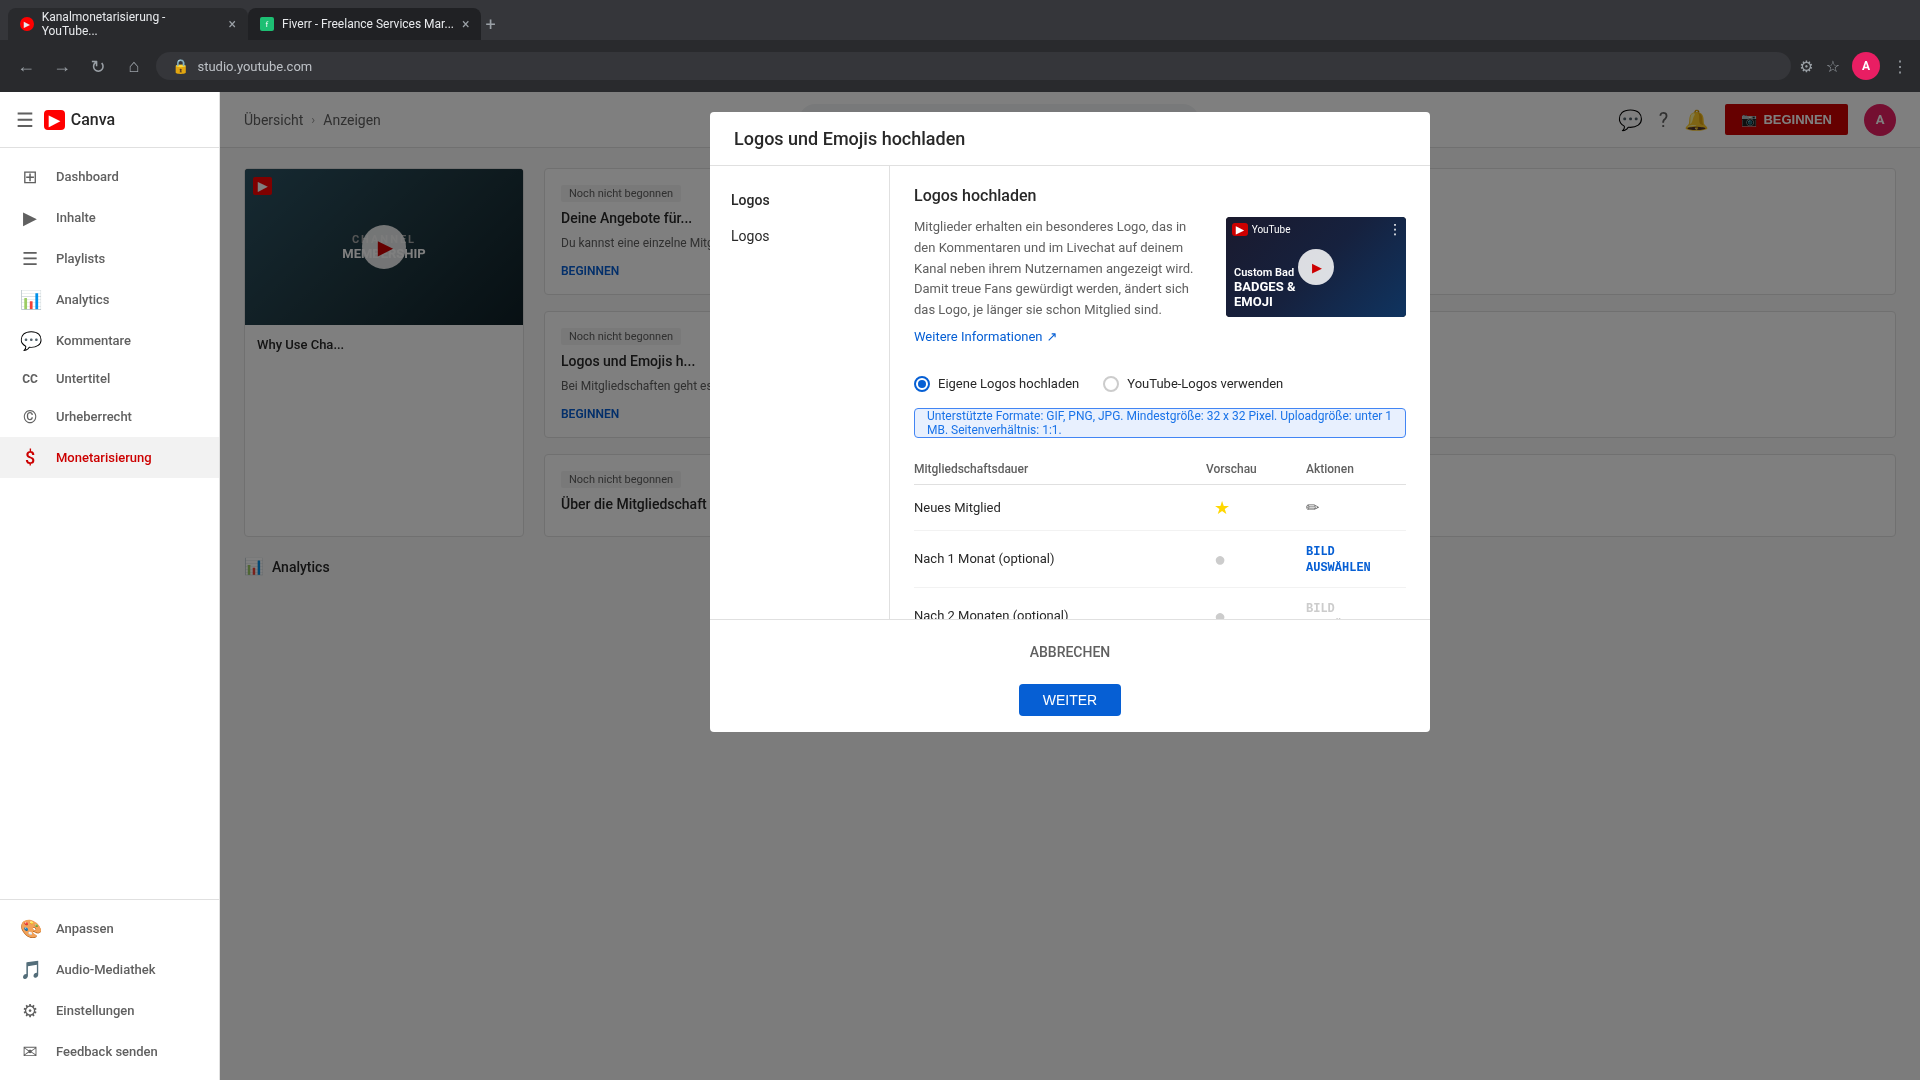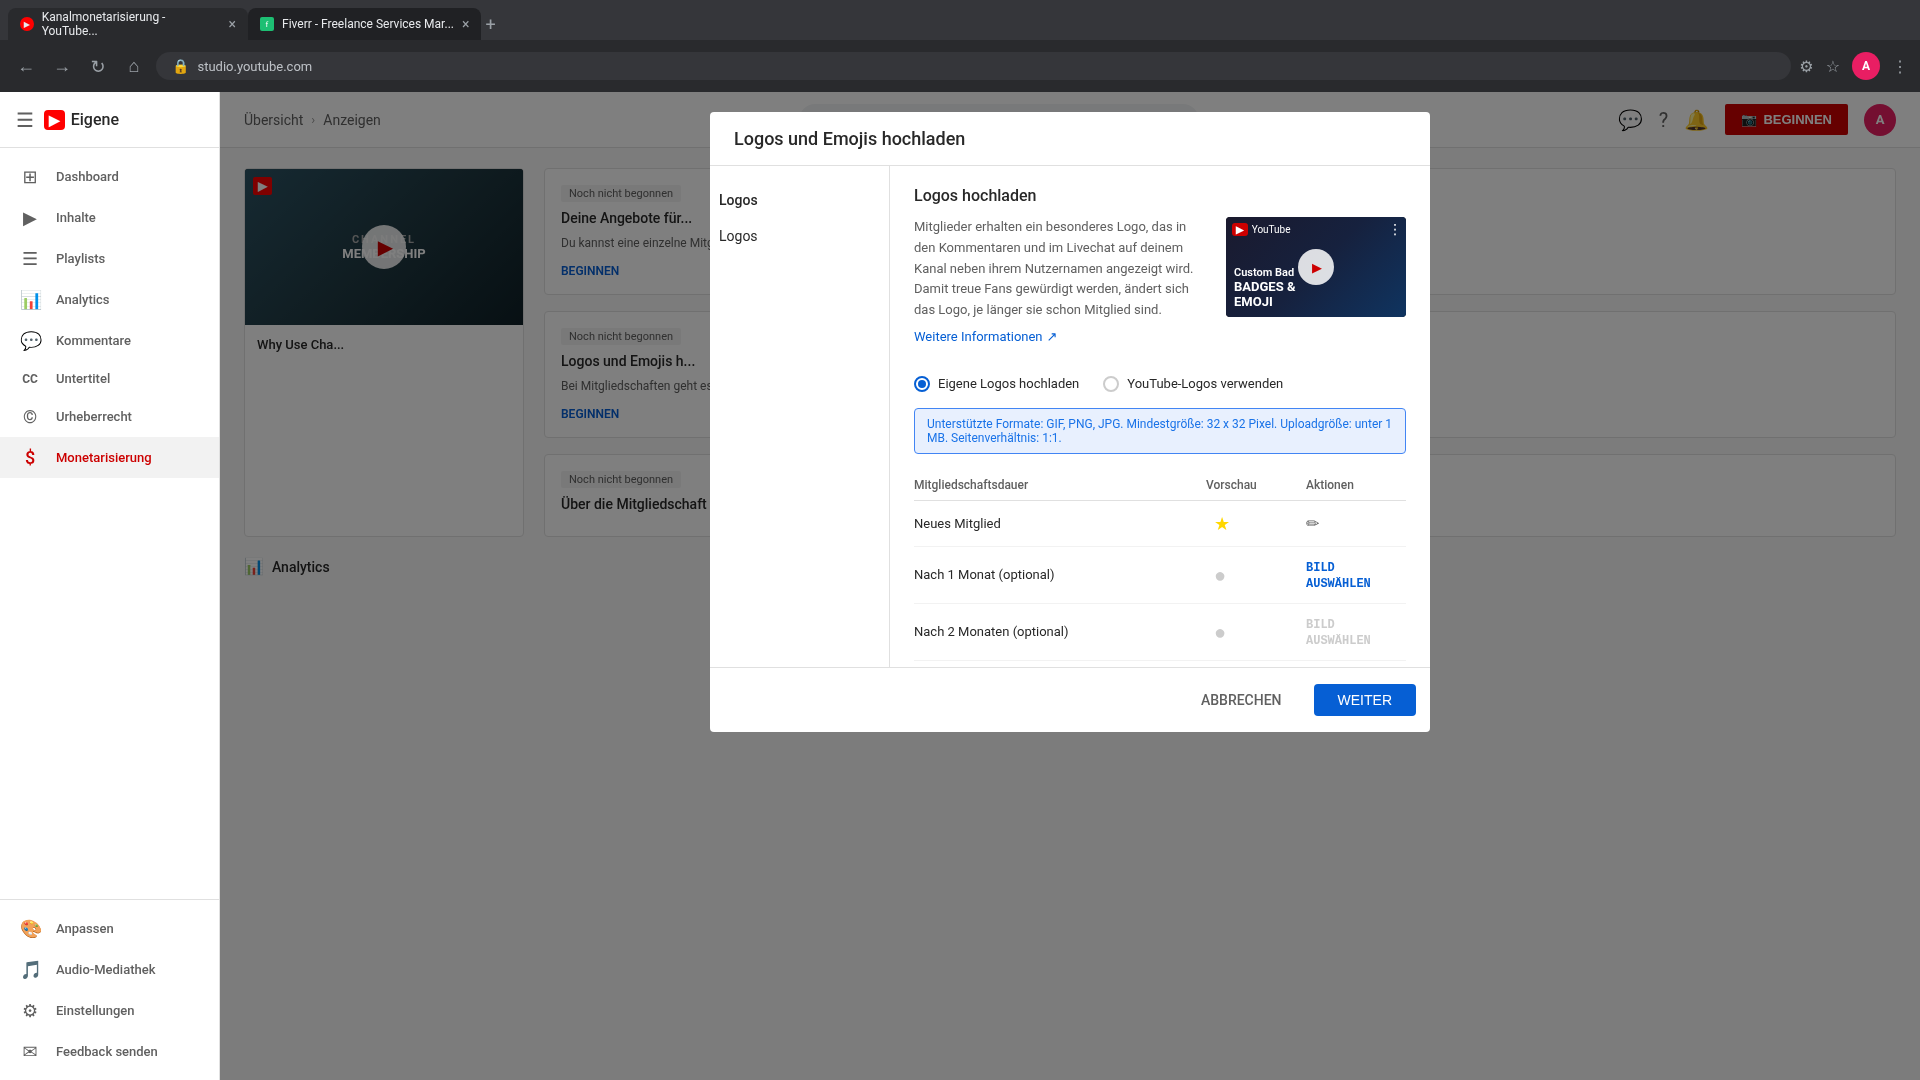--- a/index.html
+++ b/index.html
@@ -67,38 +67,38 @@
 
     
     .modal-overlay { position: absolute; top: 0; left: 0; right: 0; bottom: 0; background: rgba(0,0,0,0.5); display: flex; align-items: flex-start; justify-content: center; padding-top: 20px; z-index: 100; }
     .modal { background: #fff; border-radius: 4px; width: 720px; max-height: 620px; overflow: hidden; display: flex; flex-direction: column; }
     .modal-header { padding: 16px 24px; border-bottom: 1px solid #e0e0e0; }
     .modal-title { font-size: 18px; font-weight: 500; color: #282828; }
     .modal-body { display: flex; flex: 1; overflow: hidden; }
 
     
     .modal-sidebar { width: 180px; border-right: 1px solid #e0e0e0; padding: 16px 0; flex-shrink: 0; }
-    .modal-nav-item { padding: 10px 9px; font-size: 14px; color: #282828; cursor: pointer; }
+    .modal-nav-item { padding: 10px 21px; font-size: 14px; color: #282828; cursor: pointer; }
     .modal-nav-item.active { font-weight: 500; }
 
     
     .modal-main { flex: 1; padding: 20px 24px; overflow-y: auto; }
     .modal-section-title { font-size: 16px; font-weight: 500; color: #282828; margin-bottom: 12px; }
 
     .modal-top { display: flex; gap: 20px; margin-bottom: 16px; }
     .modal-description { flex: 1; font-size: 13px; color: #606060; line-height: 1.6; }
     .modal-video-thumb { width: 180px; height: 100px; background: #111; border-radius: 4px; flex-shrink: 0; position: relative; overflow: hidden; display: flex; align-items: center; justify-content: center; }
     .modal-video-thumb-inner { width: 100%; height: 100%; background: linear-gradient(135deg, #1a1a2e 0%, #16213e 50%, #0f3460 100%); display: flex; align-items: center; justify-content: center; position: relative; }
     .thumb-play { position: absolute; top: 50%; left: 50%; transform: translate(-50%, -50%); width: 36px; height: 36px; background: rgba(255,255,255,0.85); border-radius: 50%; display: flex; align-items: center; justify-content: center; }
     .thumb-yt-logo { position: absolute; top: 6px; left: 6px; background: transparent; display: flex; align-items: center; gap: 4px; }
     .thumb-yt-icon { background: #cc0000; color: white; padding: 1px 4px; border-radius: 3px; font-size: 10px; font-weight: bold; }
     .thumb-yt-name { color: #fff; font-size: 10px; }
     .thumb-menu { position: absolute; top: 4px; right: 4px; color: #fff; font-size: 14px; cursor: pointer; }
 
-    .info-highlight { background: #e8f0fe; border: 1px solid #4285f4; border-radius: 4px; padding: 8px 12px; font-size: 12px; color: #1a73e8; margin-bottom: 16px; }
+    .info-highlight { background: #e8f0fe; border: 1px solid #4285f4; border-radius: 4px; padding: 0 12px; font-size: 12px; color: #1a73e8; margin-bottom: 16px; }
     .more-info-link { color: #065fd4; font-size: 13px; text-decoration: none; display: flex; align-items: center; gap: 4px; margin-bottom: 16px; cursor: pointer; }
 
     
     .radio-group { display: flex; gap: 24px; margin-bottom: 16px; }
     .radio-option { display: flex; align-items: center; gap: 8px; cursor: pointer; font-size: 13px; color: #282828; }
     .radio-circle { width: 16px; height: 16px; border-radius: 50%; border: 2px solid #ccc; display: flex; align-items: center; justify-content: center; }
     .radio-circle.selected { border-color: #065fd4; }
     .radio-dot { width: 8px; height: 8px; border-radius: 50%; background: #065fd4; }
 
     
@@ -108,21 +108,21 @@
     .table-row { display: grid; grid-template-columns: 1fr 100px 100px; padding: 12px 0; border-bottom: 1px solid #f2f2f2; align-items: center; }
     .table-cell { font-size: 13px; color: #282828; }
     .table-preview { display: flex; align-items: center; justify-content: flex-start; padding-left: 8px; }
     .star-icon { color: #ffd700; font-size: 18px; }
     .circle-icon { color: #ccc; font-size: 20px; }
     .table-action { color: #606060; font-size: 16px; cursor: pointer; }
     .table-action-btn { color: #065fd4; font-size: 12px; font-weight: 600; cursor: pointer; font-family: Liberation Mono, monospace; }
     .table-action-btn.disabled { color: #ccc; }
 
     
-    .modal-footer { padding: 16px 14px; border-top: 1px solid #e0e0e0; display: flex; justify-content: flex-end; gap: 16px; align-items: center; }
+    .modal-footer { padding: 16px 14px; border-top: 1px solid #e0e0e0; display: flex; justify-content: flex-end; gap: 16px; align-items: center; flex-direction: column; }
     .btn-cancel { color: #606060; font-size: 14px; font-weight: 500; cursor: pointer; padding: 8px 16px; border-radius: 4px; }
     .btn-next { background: #065fd4; color: #fff; font-size: 14px; font-weight: 500; cursor: pointer; padding: 8px 24px; border-radius: 4px; border: none; }
 
     
     ::-webkit-scrollbar { width: 6px; }
     ::-webkit-scrollbar-track { background: transparent; }
     ::-webkit-scrollbar-thumb { background: #ccc; border-radius: 3px; }
   </style>
 </head>
 <body>
@@ -180,21 +180,21 @@
   </div>
 </div>
 
 <div class="app-container">
 
   <div class="sidebar">
     <div class="sidebar-header">
       <span class="hamburger">☰</span>
       <div class="yt-studio-logo">
         <span class="yt-logo">▶</span>
-        <span class="studio-text">Eigene</span>
+        <span class="studio-text">Canva</span>
       </div>
     </div>
 
     <div class="nav-items">
       <div class="nav-item">
         <span class="nav-icon">⊞</span>
         <span>Dashboard</span>
       </div>
       <div class="nav-item">
         <span class="nav-icon">▶</span>

